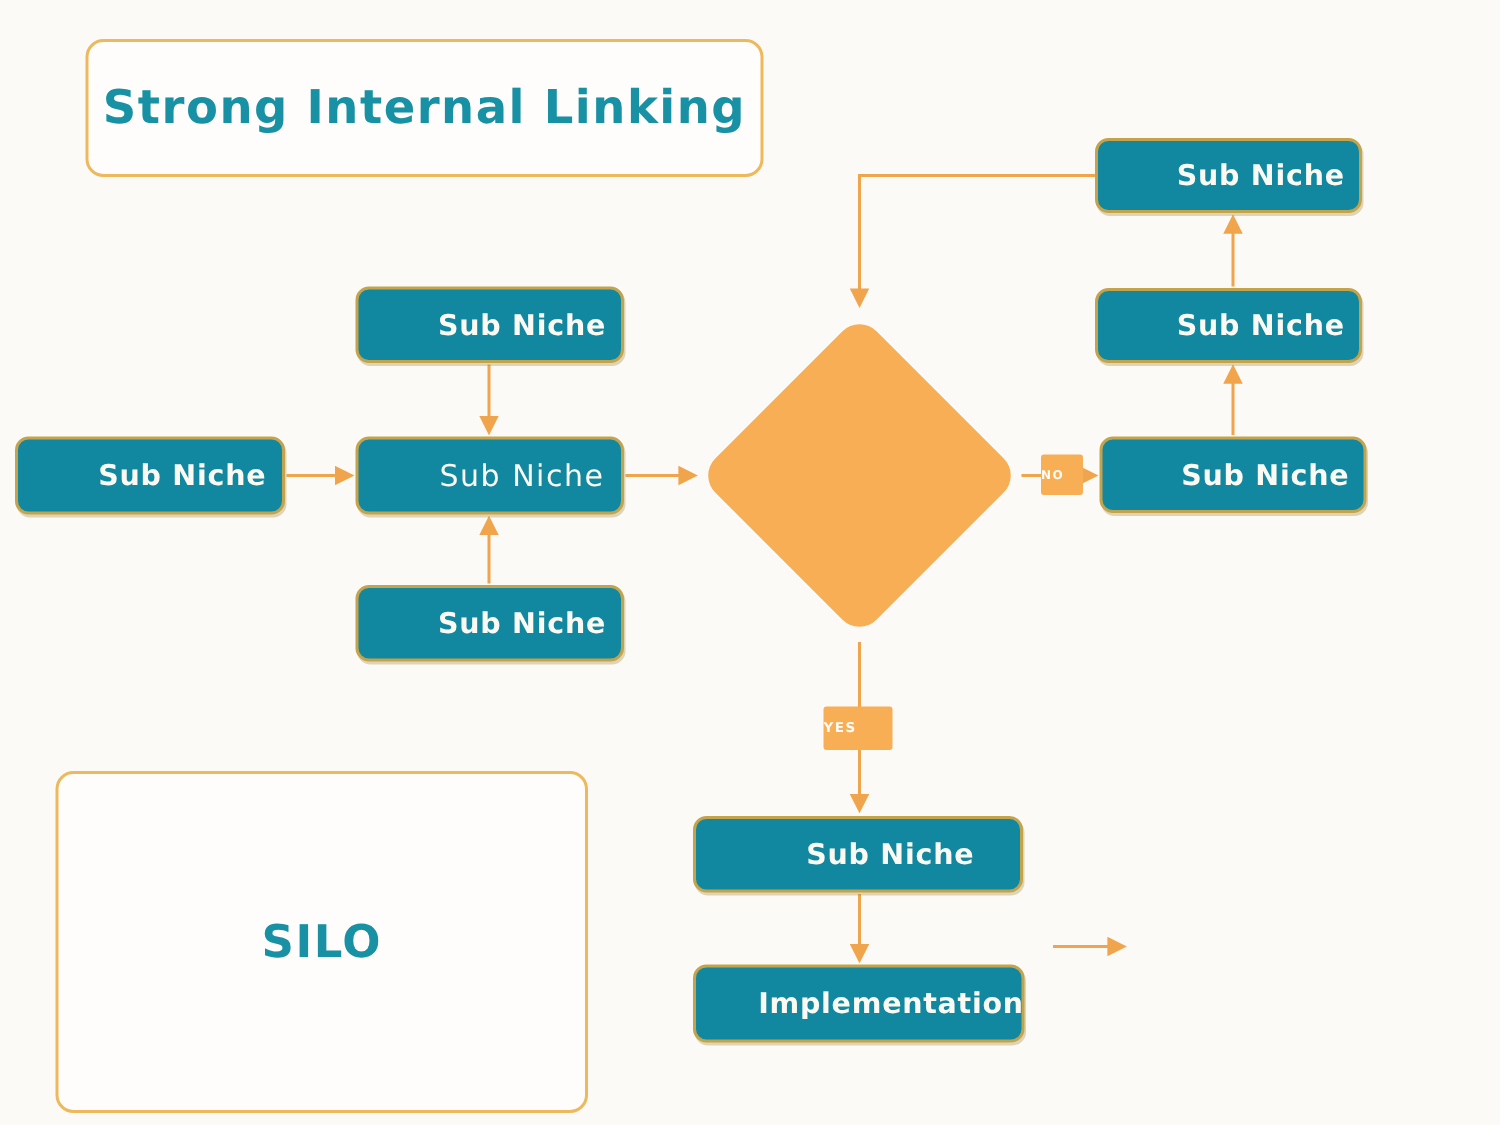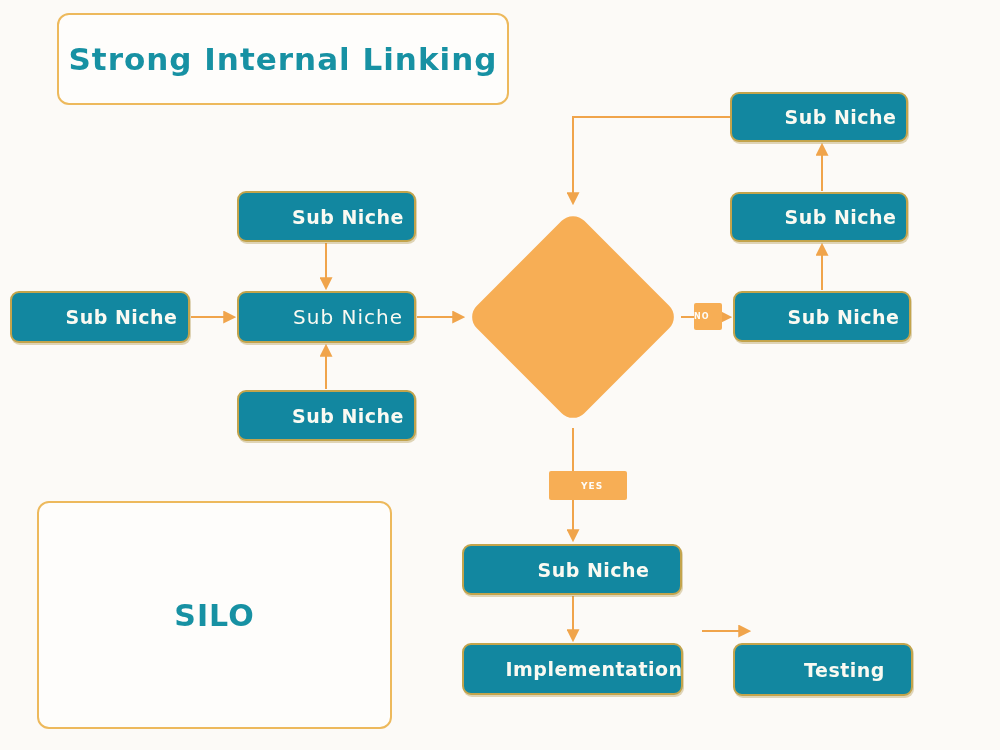--- a/index.html
+++ b/index.html
@@ -38,20 +38,21 @@
 
   .whitebox{
     position:absolute;z-index:2;
     background:#FEFDFB;
     border:2px solid var(--light-gold);
     border-radius:12px;
     box-sizing:border-box;
     display:flex;flex-direction:column;align-items:center;justify-content:center;
     color:var(--teal-text);
     font-weight:bold;
+    margin-top:13px;
   }
   .title-box{left:57px;top:13px;width:452px;height:92px;font-size:31px;letter-spacing:1px;}
   .silo-box{left:37px;top:501px;width:355px;height:228px;font-size:30px;letter-spacing:1px;line-height:45px;}
 
   .diamond{
     position:absolute;z-index:2;
     left:497px;top:241px;width:152px;height:152px;
     background:var(--orange);
     border-radius:16px;
     transform:rotate(45deg);
@@ -64,21 +65,21 @@
   }
 
   .edge-label{
     position:absolute;z-index:3;
     background:var(--orange);
     color:#FDFCF8;font-weight:bold;
     display:flex;align-items:center;justify-content:flex-start;
     letter-spacing:1px;
   }
   .no-label{left:694px;top:303px;width:28px;height:27px;font-size:8px;border-radius:2px;}
-  .yes-label{left:549px;top:471px;width:46px;height:29px;font-size:9px;border-radius:2px;padding-left:32px;}
+  .yes-label{left:549px;top:471px;width:46px;height:29px;font-size:9px;border-radius:2px;}
 
   
   .n-left-outer{left:10px;top:291px;width:180px;height:52px;}
   .n-left-top{left:237px;top:191px;width:179px;height:51px;}
   .n-left-center{left:237px;top:291px;width:179px;height:52px;}
   .n-left-bottom{left:237px;top:390px;width:179px;height:51px;}
   .n-right-top{left:730px;top:92px;width:178px;height:50px;}
   .n-right-middle{left:730px;top:192px;width:178px;height:50px;}
   .n-right-bottom{left:733px;top:291px;width:178px;height:51px;}
   .n-bottom-sub{left:462px;top:544px;width:220px;height:51px;}
@@ -150,17 +151,14 @@
   <div class="node n-right-bottom">
     <span>Sub Niche</span>
   </div>
 
   <div class="node n-bottom-sub">
     <span>Sub Niche</span>
   </div>
   <div class="node n-implementation">
     <span>Implementation</span>
   </div>
-  <div class="node n-testing">
-    <span>Testing</span>
-  </div>
 
 </div>
 
 </body></html>

